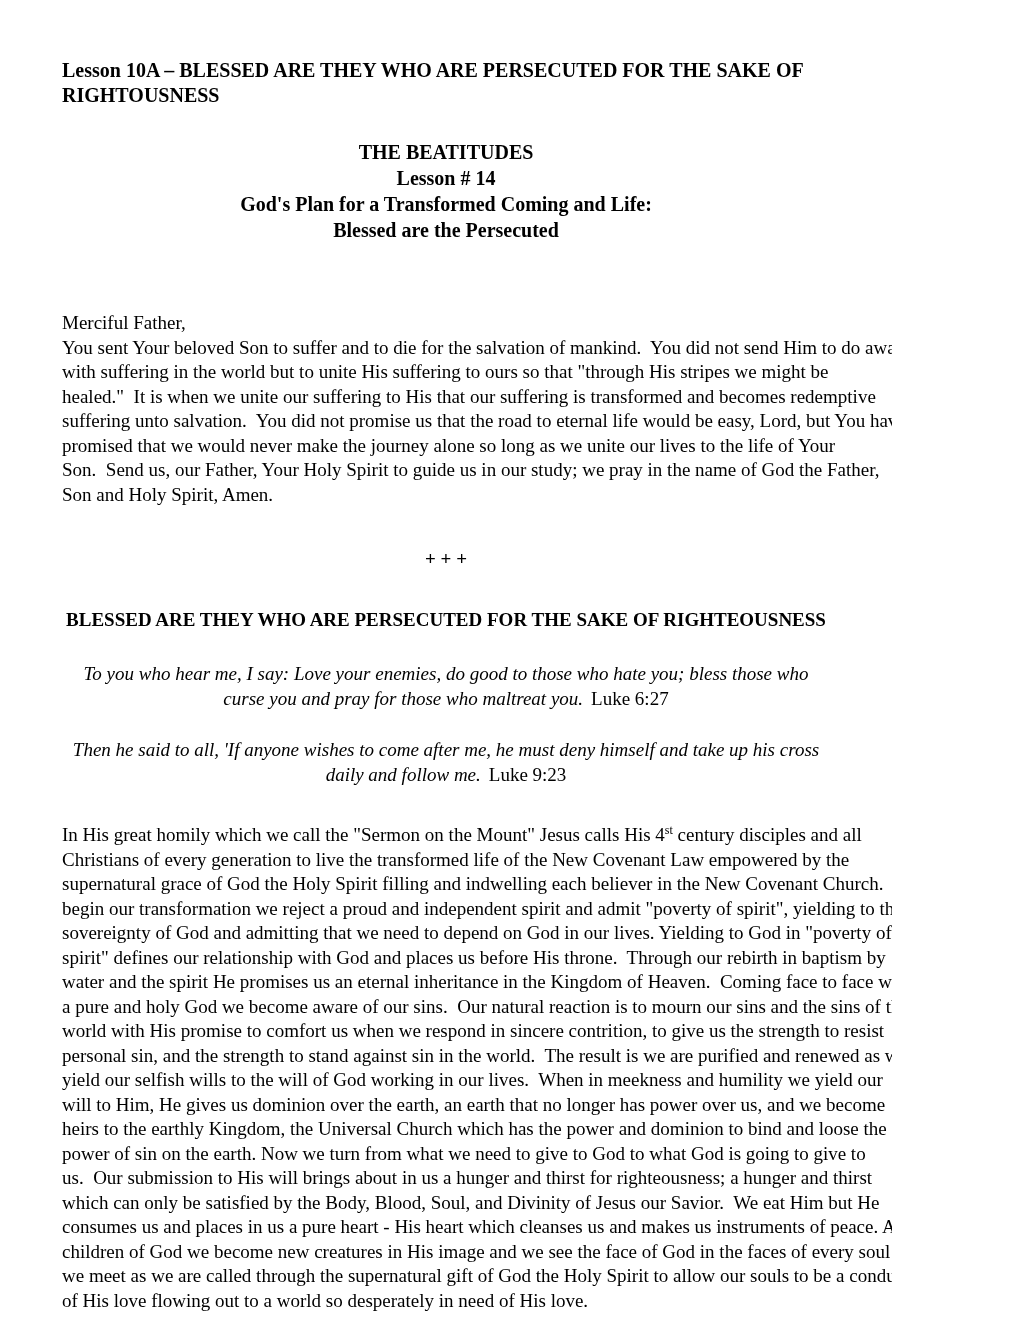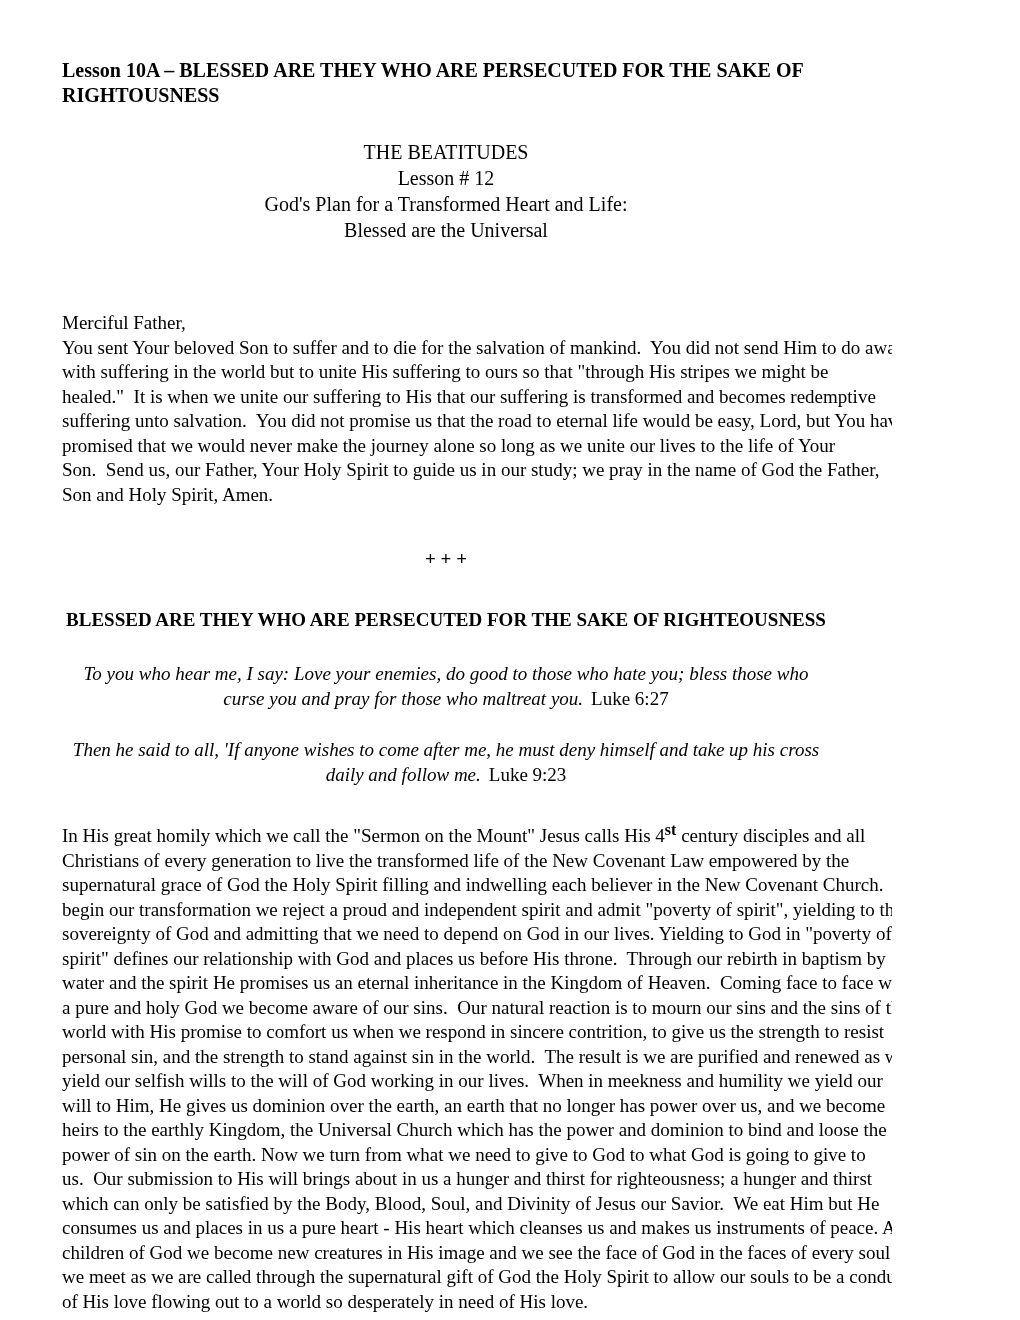--- a/index.html
+++ b/index.html
@@ -21,21 +21,21 @@
   }
   .pre { white-space: pre; }
   .doc-title {
     font-weight: bold;
     font-size: 20px;
     line-height: 25px;
     margin: 0 0 31px 0;
   }
   .center { text-align: center; }
   .heading-block {
-    font-weight: normal;
+    font-weight: bold;
     font-size: 20px;
     line-height: 26px;
     margin: 0 0 68px 0;
   }
   .prayer {
     margin: 0 0 40px 0;
   }
   .plus-sep {
     font-weight: bold;
     margin: 0 0 36px 0;
@@ -49,38 +49,37 @@
     margin: 0 0 27px 0;
   }
   .quote .citation {
     font-style: normal;
     margin-left: 8px;
     margin-top: 32px;
   }
   .quote2 { margin-bottom: 31px; }
   .body-par { margin: 0; }
   .sup {
-    font-size: 16px;
+    font-size: 12px;
     vertical-align: 7px;
-    font-weight: bold;
   }
 </style>
 </head>
 <body>
 
 <div class="page">
 
   <div class="doc-title pre">Lesson 10A – BLESSED ARE THEY WHO ARE PERSECUTED FOR THE SAKE OF
 RIGHTOUSNESS</div>
 
   <div class="heading-block center">
     <div>THE BEATITUDES</div>
-    <div>Lesson # 12</div>
-    <div>God's Plan for a Transformed Heart and Life:</div>
-    <div>Blessed are the Universal</div>
+    <div>Lesson # 14</div>
+    <div>God's Plan for a Transformed Coming and Life:</div>
+    <div>Blessed are the Persecuted</div>
   </div>
 
   <div class="prayer pre">Merciful Father,
 You sent Your beloved Son to suffer and to die for the salvation of mankind.  You did not send Him to do away
 with suffering in the world but to unite His suffering to ours so that "through His stripes we might be
 healed."  It is when we unite our suffering to His that our suffering is transformed and becomes redemptive
 suffering unto salvation.  You did not promise us that the road to eternal life would be easy, Lord, but You have
 promised that we would never make the journey alone so long as we unite our lives to the life of Your
 Son.  Send us, our Father, Your Holy Spirit to guide us in our study; we pray in the name of God the Father,
 Son and Holy Spirit, Amen.</div>

